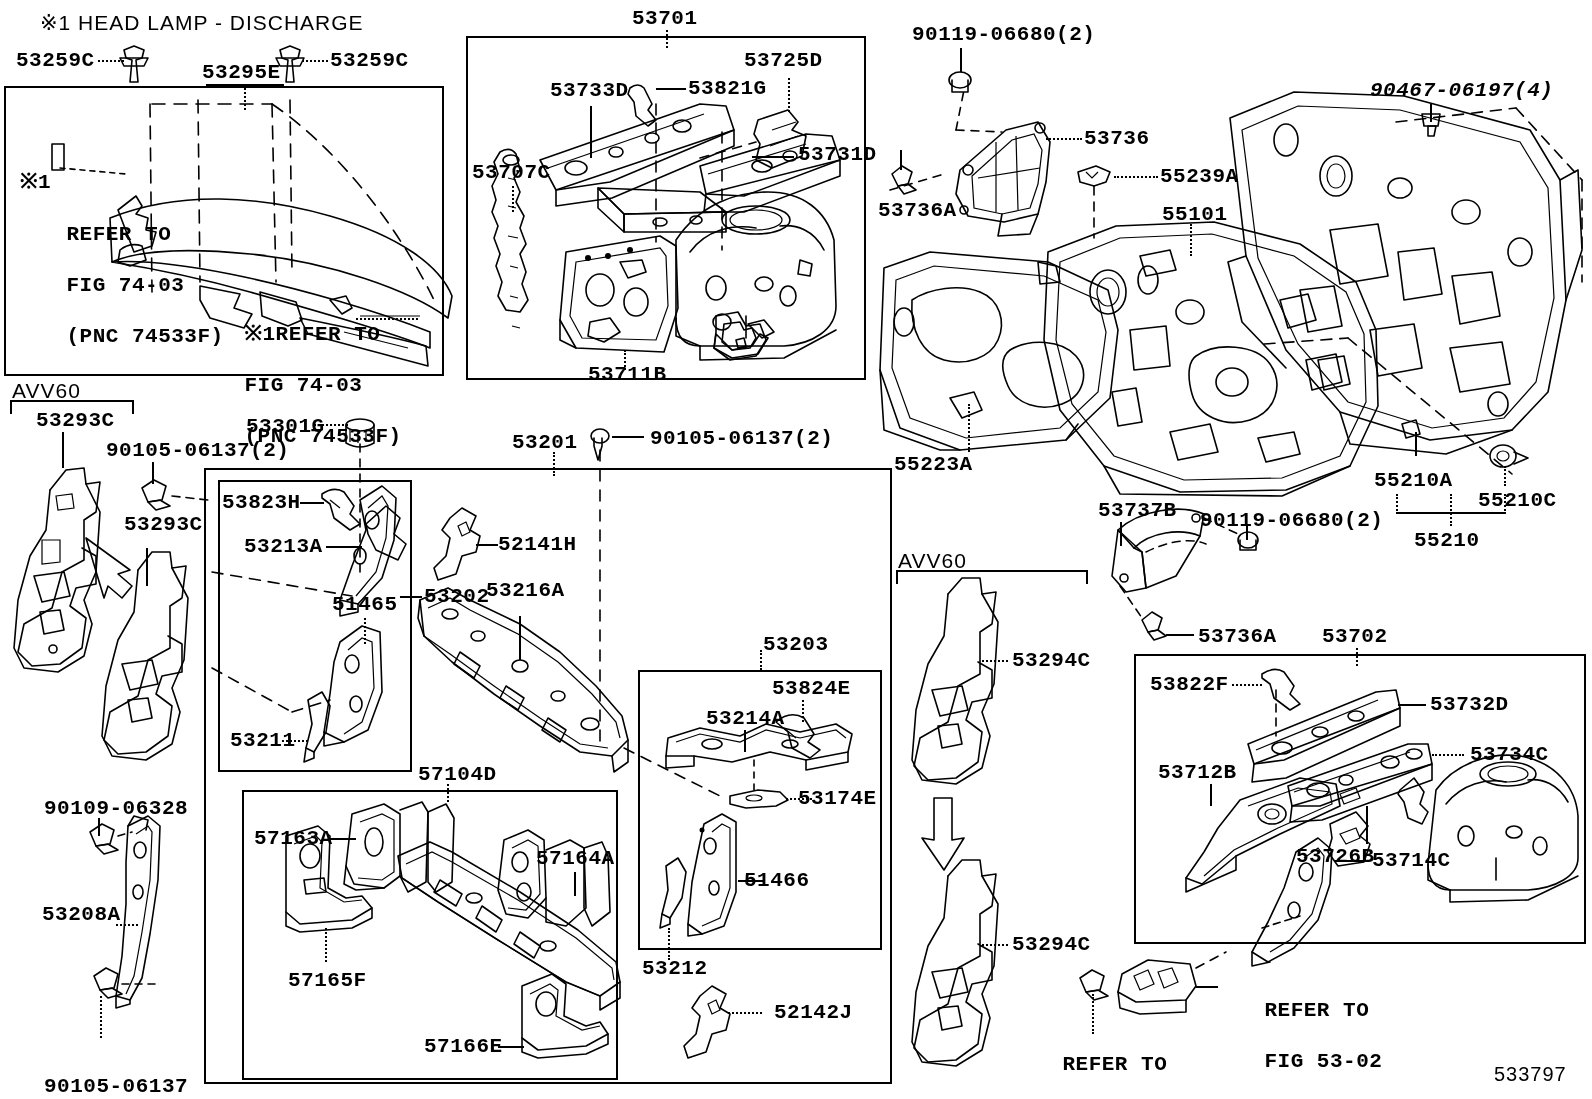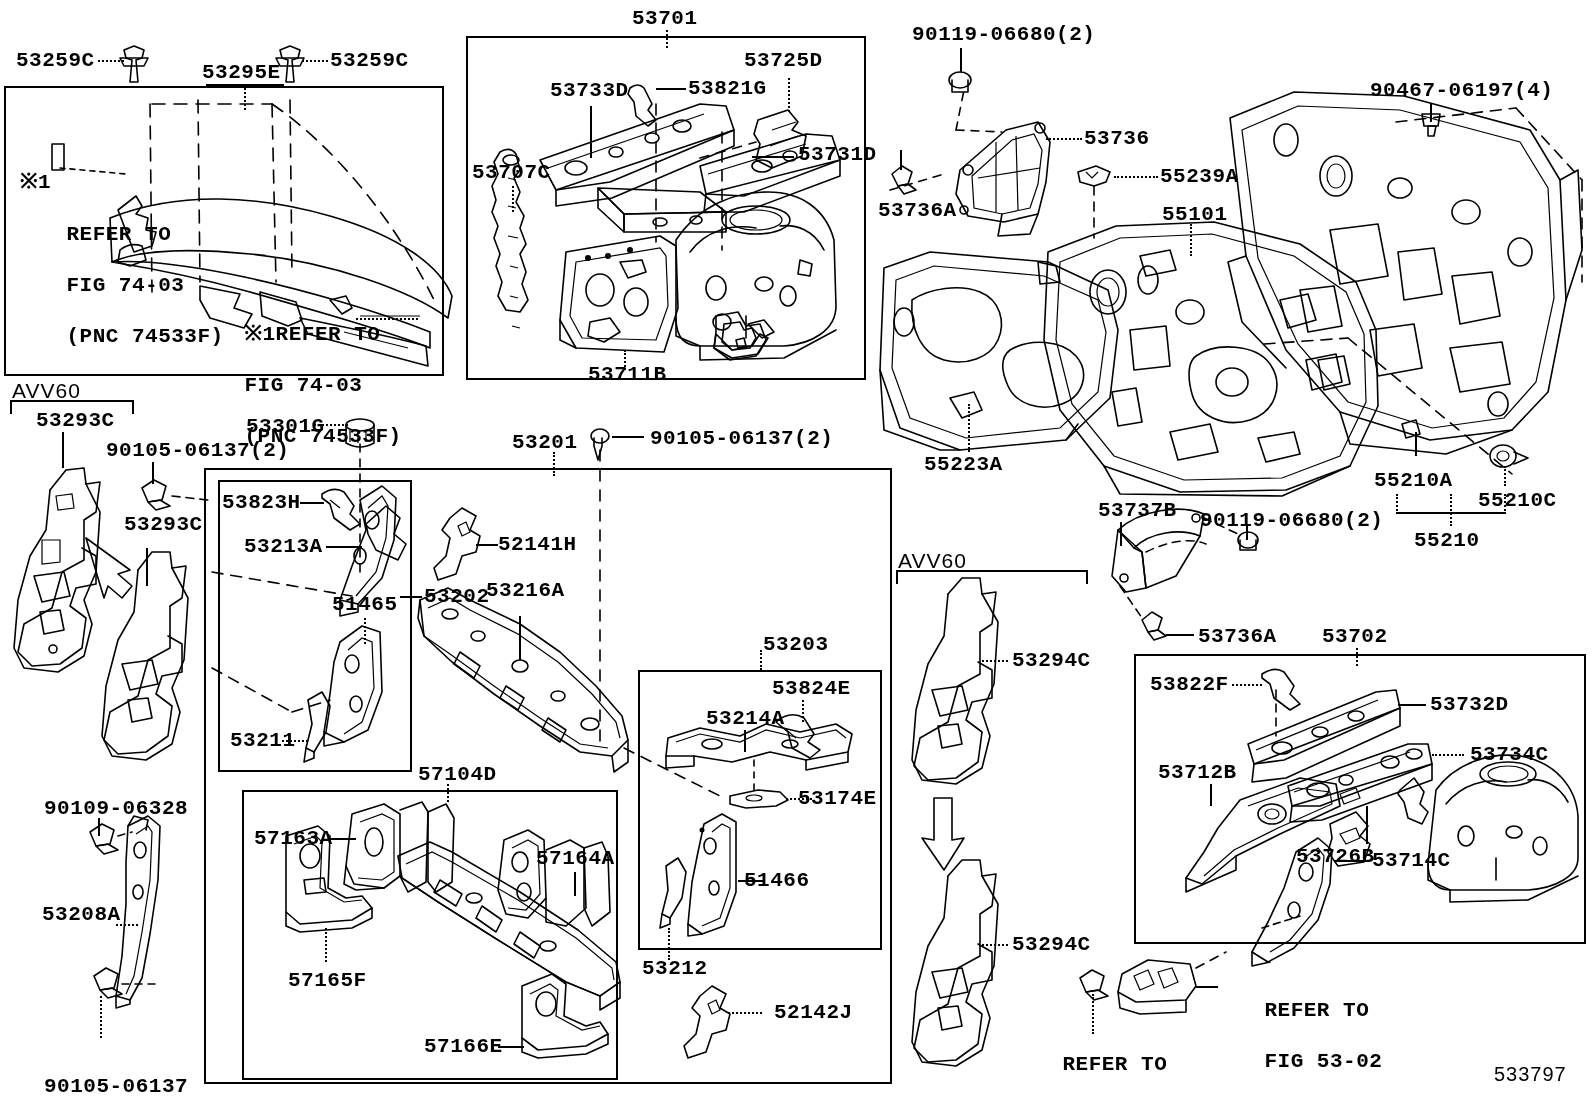--- a/index.html
+++ b/index.html
@@ -609,20 +609,21 @@
   <div class="ln h" style="left:498px;top:1046px;width:26px;"></div>
   <div class="ln v" style="left:98px;top:818px;height:18px;"></div>
   <div class="dotln h" style="left:116px;top:924px;width:22px;"></div>
   <div class="dotln v" style="left:100px;top:996px;height:42px;"></div>
   <div class="dotln h" style="left:982px;top:660px;width:26px;"></div>
   <div class="dotln h" style="left:982px;top:944px;width:26px;"></div>
   <div class="dotln v" style="left:1092px;top:994px;height:40px;"></div>
   <div class="ln h" style="left:1196px;top:986px;width:22px;"></div>
   <div class="dotln h" style="left:356px;top:318px;width:62px;"></div>
 
+  <div class="lbl sans" style="left:40px;top:10px;">※1 HEAD LAMP - DISCHARGE</div>
 
   <div class="lbl" style="left:16px;top:48px;">53259C</div>
   <div class="lbl" style="left:330px;top:48px;">53259C</div>
   <div class="lbl" style="left:202px;top:60px;">53295E</div>
 
   <div class="lbl" style="left:20px;top:170px;">※1</div>
   <div class="lbl" style="left:14px;top:196px;">
     <span>REFER TO</span><br>
     <span>FIG 74-03</span><br>
     <span>(PNC 74533F)</span>
@@ -635,26 +636,26 @@
 
   <div class="lbl" style="left:632px;top:6px;">53701</div>
   <div class="lbl" style="left:744px;top:48px;">53725D</div>
   <div class="lbl" style="left:550px;top:78px;">53733D</div>
   <div class="lbl" style="left:688px;top:76px;">53821G</div>
   <div class="lbl" style="left:798px;top:142px;">53731D</div>
   <div class="lbl" style="left:472px;top:160px;">53707C</div>
   <div class="lbl" style="left:588px;top:362px;">53711B</div>
 
   <div class="lbl" style="left:912px;top:22px;">90119-06680(2)</div>
-  <div class="lbl" style="left:1370px;top:78px;">90467-06197(4)</div>
+  <div class="lbl" style="left:1370px;top:78px;font-style:italic;">90467-06197(4)</div>
   <div class="lbl" style="left:1084px;top:126px;">53736</div>
   <div class="lbl" style="left:878px;top:198px;">53736A</div>
   <div class="lbl" style="left:1160px;top:164px;">55239A</div>
   <div class="lbl" style="left:1162px;top:202px;">55101</div>
-  <div class="lbl" style="left:924px;top:452px;text-align:center;">55223A</div>
+  <div class="lbl" style="left:894px;top:452px;text-align:center;">55223A</div>
   <div class="lbl" style="left:1374px;top:468px;">55210A</div>
   <div class="lbl" style="left:1478px;top:488px;">55210C</div>
   <div class="lbl" style="left:1414px;top:528px;">55210</div>
 
   <div class="lbl" style="left:1098px;top:498px;text-align:right;">53737B</div>
   <div class="lbl" style="left:1200px;top:508px;">90119-06680(2)</div>
   <div class="lbl" style="left:1198px;top:624px;">53736A</div>
 
   <div class="lbl" style="left:1322px;top:624px;">53702</div>
   <div class="lbl" style="left:1150px;top:672px;">53822F</div>

